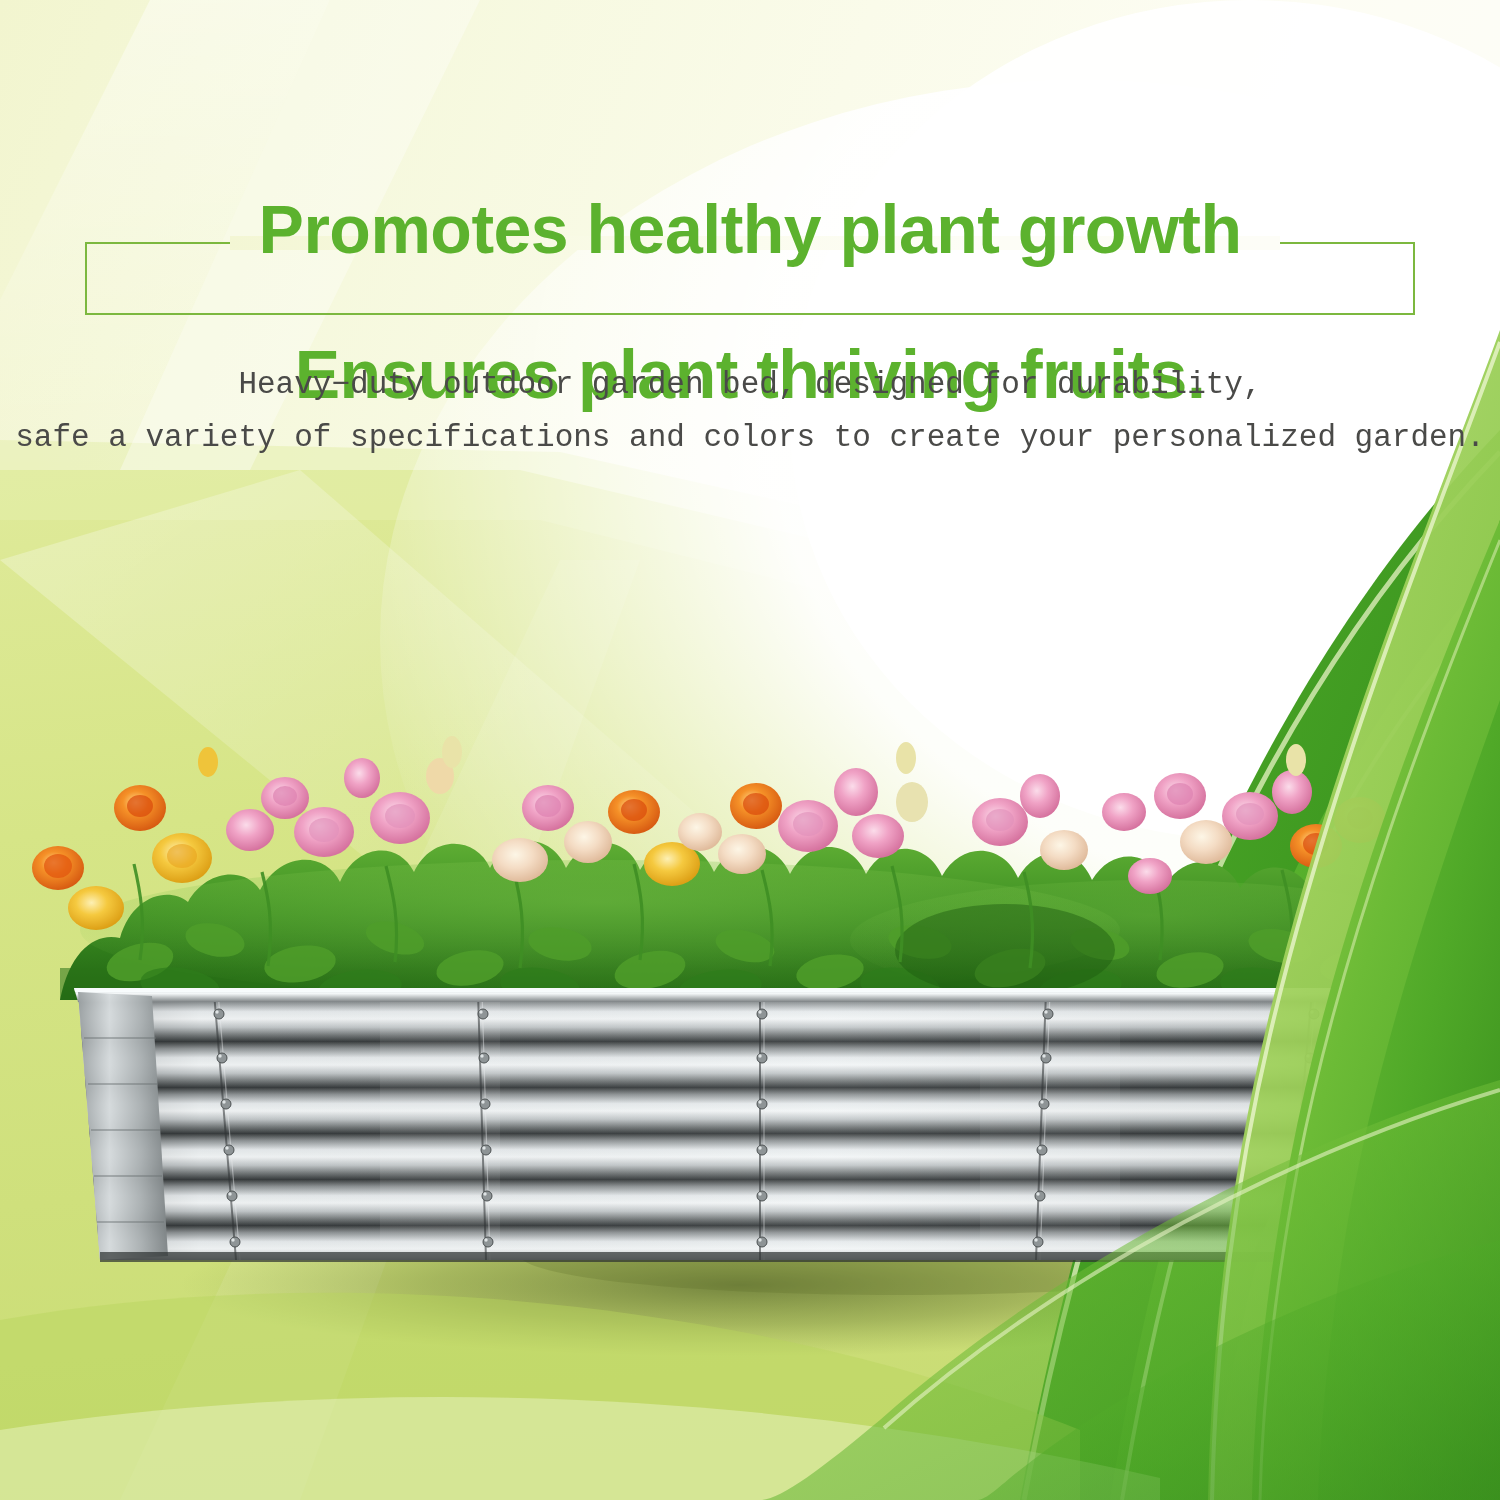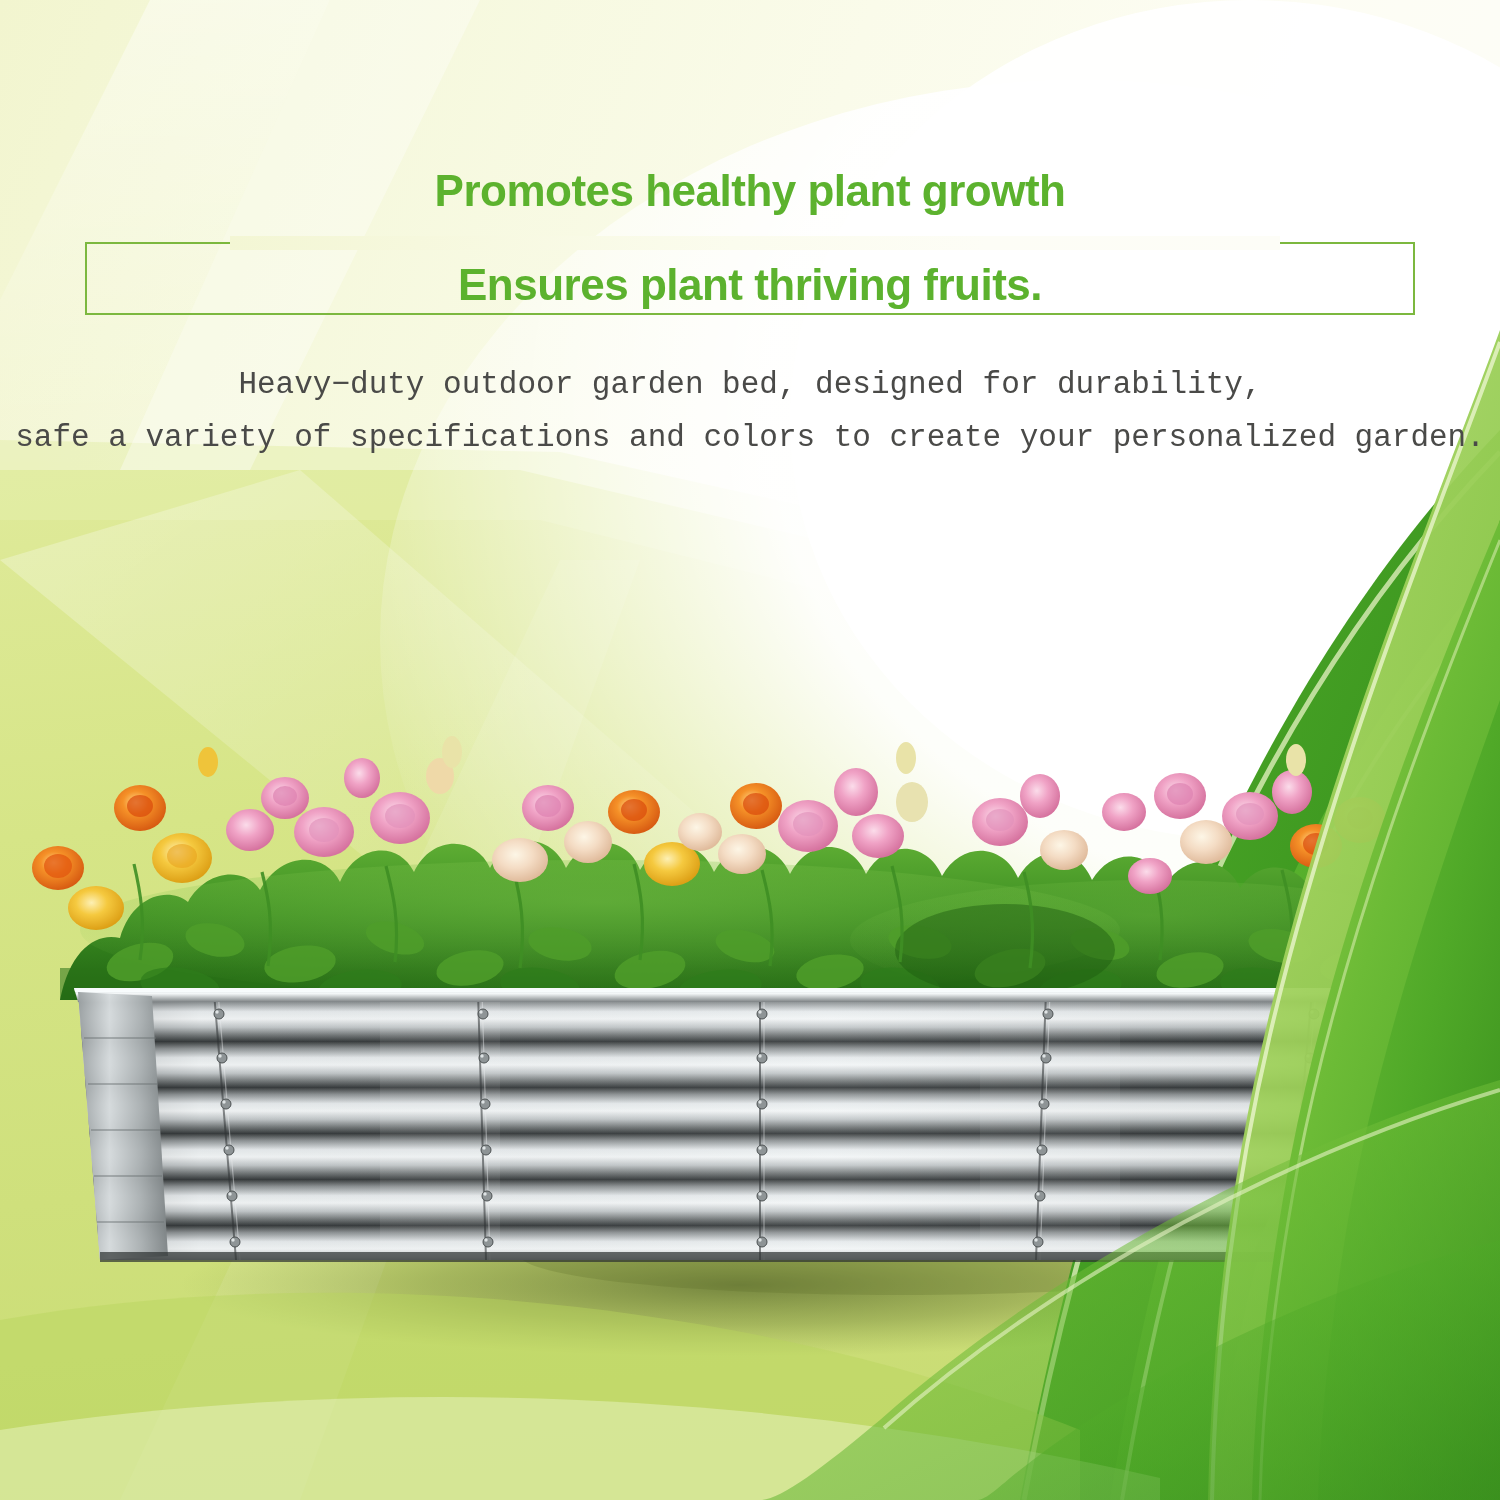--- a/index.html
+++ b/index.html
@@ -19,21 +19,21 @@
   
   #header-block{
     position:absolute;left:0;top:0;width:1500px;height:500px;
     z-index:20;
   }
 
   #headline{
     position:absolute;left:0;top:120px;width:1500px;
     text-align:center;
     color:#5cb22e;
-    font-size:44px;
+    font-size:68px;
     font-weight:bold;
     line-height:1.07;
     letter-spacing:-0.5px;
     white-space:pre-line;
     z-index:22;
   }
   #headline .hl-line{display:block;}
 
   
   #title-frame{

